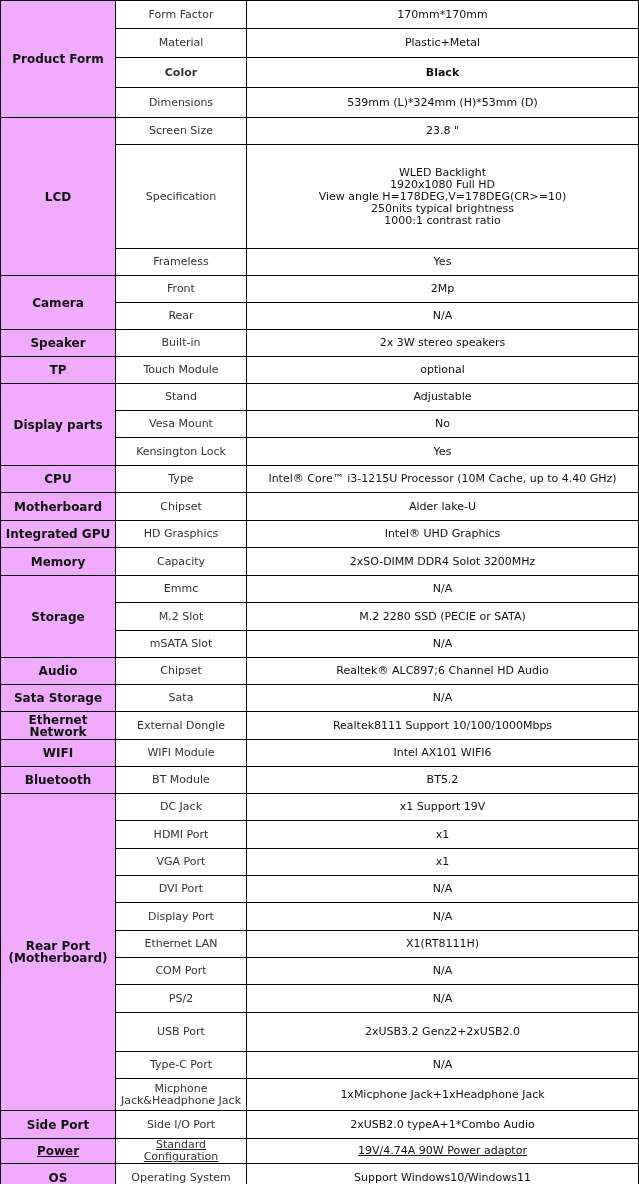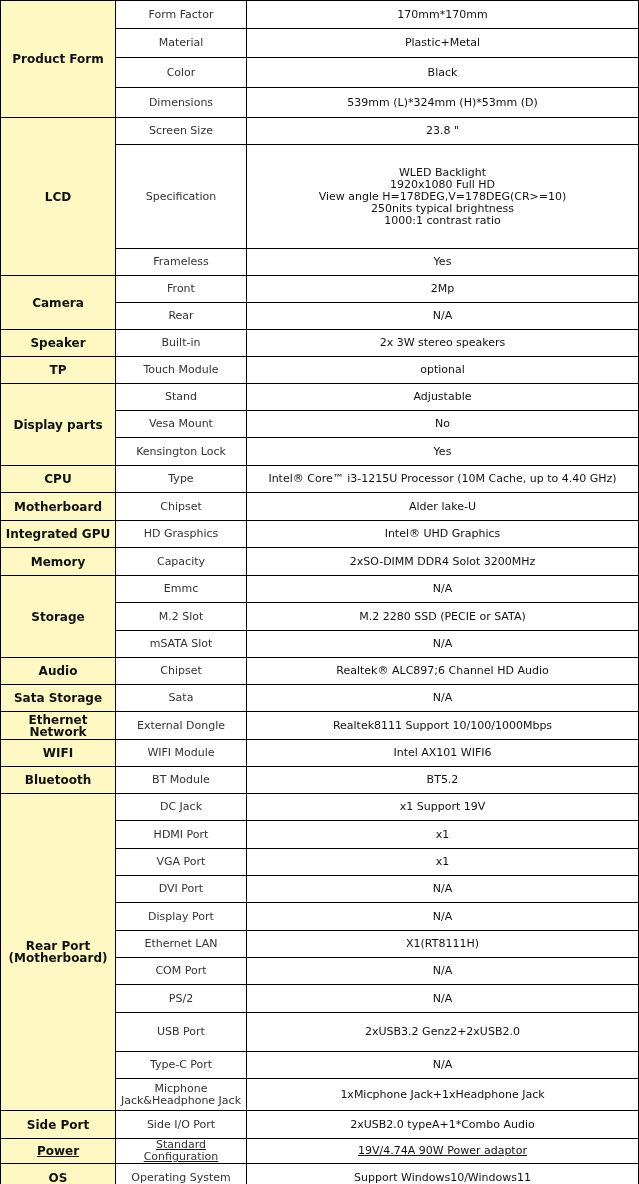--- a/index.html
+++ b/index.html
@@ -13,21 +13,21 @@
     color: #1a1a1a;
   }
   table.spec td {
     border: 1.5px solid #000;
     text-align: center;
     vertical-align: middle;
     padding: 0 2px;
     line-height: 12px;
   }
   td.cat {
-    background: #fef9c3;
+    background: #f0abfc;
     font-weight: bold;
     font-size: 12px;
     color: #111;
     line-height: 15px;
   }
   td.label { color: #333; }
   td.value { color: #111; }
   .multiline { white-space: pre-line; }
 </style>
 </head>
@@ -42,21 +42,21 @@
   <tbody id="spec-body">
       <tr style="height: 28px;">
         <td class="cat multiline" rowspan="4">Product Form</td>
         <td class="label multiline">Form Factor</td>
         <td class="value multiline">170mm*170mm</td>
       </tr>
       <tr style="height: 29px;">
         <td class="label multiline">Material</td>
         <td class="value multiline">Plastic+Metal</td>
       </tr>
-      <tr style="height: 30px;">
+      <tr style="height: 30px; font-weight: bold;">
         <td class="label multiline">Color</td>
         <td class="value multiline">Black</td>
       </tr>
       <tr style="height: 30px;">
         <td class="label multiline">Dimensions</td>
         <td class="value multiline">539mm (L)*324mm (H)*53mm (D)</td>
       </tr>
       <tr style="height: 27px;">
         <td class="cat multiline" rowspan="3">LCD</td>
         <td class="label multiline">Screen Size</td>

